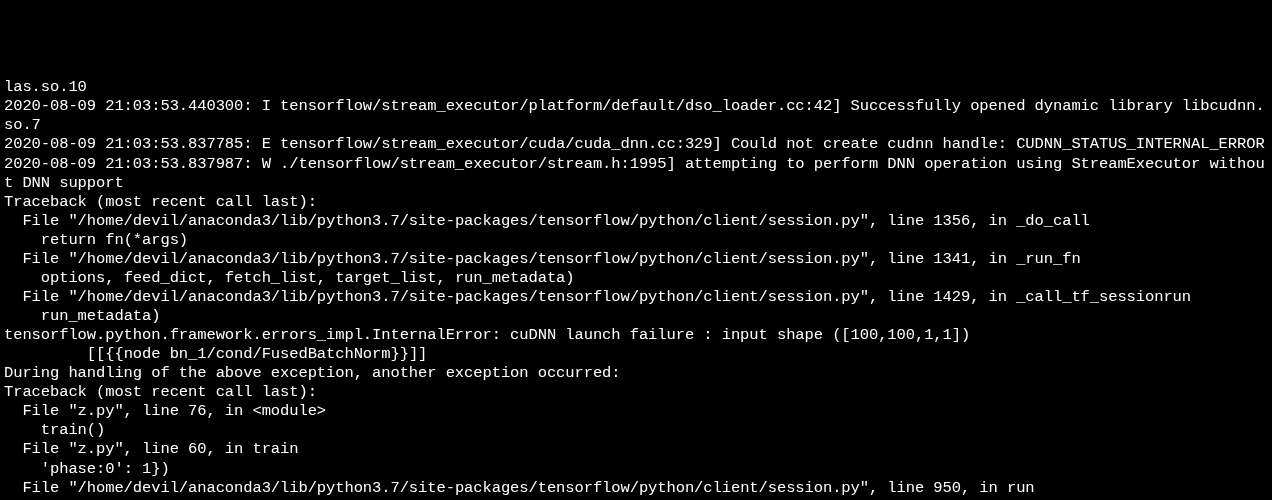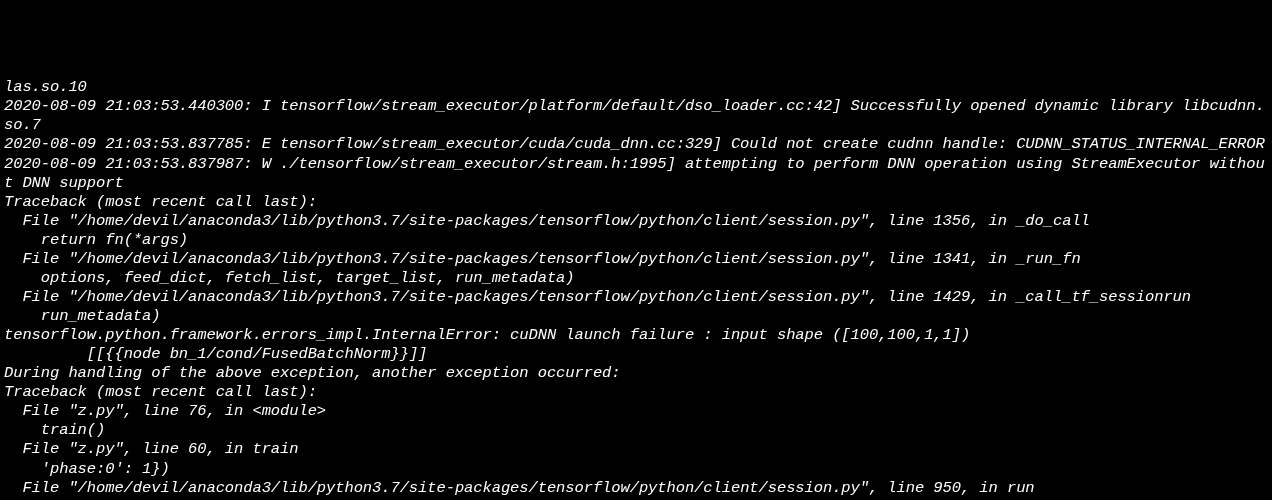--- a/index.html
+++ b/index.html
@@ -16,21 +16,20 @@
       white-space: pre-wrap;
       word-break: break-all;
       padding: 2px 4px;
       width: 1272px;
       height: 500px;
       overflow: hidden;
       letter-spacing: -0.1px;
     }
     .terminal-line {
       display: block;
-      font-style: italic;
     }
   </style>
 </head>
 <body>
 
 
 
 <div><span class="terminal-line">las.so.10</span><span class="terminal-line">2020-08-09 21:03:53.440300: I tensorflow/stream_executor/platform/default/dso_loader.cc:42] Successfully opened dynamic library libcudnn.so.7</span><span class="terminal-line">2020-08-09 21:03:53.837785: E tensorflow/stream_executor/cuda/cuda_dnn.cc:329] Could not create cudnn handle: CUDNN_STATUS_INTERNAL_ERROR</span><span class="terminal-line">2020-08-09 21:03:53.837987: W ./tensorflow/stream_executor/stream.h:1995] attempting to perform DNN operation using StreamExecutor without DNN support</span><span class="terminal-line">Traceback (most recent call last):</span><span class="terminal-line">  File "/home/devil/anaconda3/lib/python3.7/site-packages/tensorflow/python/client/session.py", line 1356, in _do_call</span><span class="terminal-line">    return fn(*args)</span><span class="terminal-line">  File "/home/devil/anaconda3/lib/python3.7/site-packages/tensorflow/python/client/session.py", line 1341, in _run_fn</span><span class="terminal-line">    options, feed_dict, fetch_list, target_list, run_metadata)</span><span class="terminal-line">  File "/home/devil/anaconda3/lib/python3.7/site-packages/tensorflow/python/client/session.py", line 1429, in _call_tf_sessionrun</span><span class="terminal-line">    run_metadata)</span><span class="terminal-line">tensorflow.python.framework.errors_impl.InternalError: cuDNN launch failure : input shape ([100,100,1,1])</span><span class="terminal-line">         [[{{node bn_1/cond/FusedBatchNorm}}]]</span><span class="terminal-line"></span><span class="terminal-line">During handling of the above exception, another exception occurred:</span><span class="terminal-line"></span><span class="terminal-line">Traceback (most recent call last):</span><span class="terminal-line">  File "z.py", line 76, in &lt;module&gt;</span><span class="terminal-line">    train()</span><span class="terminal-line">  File "z.py", line 60, in train</span><span class="terminal-line">    'phase:0': 1})</span><span class="terminal-line">  File "/home/devil/anaconda3/lib/python3.7/site-packages/tensorflow/python/client/session.py", line 950, in run</span><span class="terminal-line">    run_metadata_ptr)</span></div>
 
 

